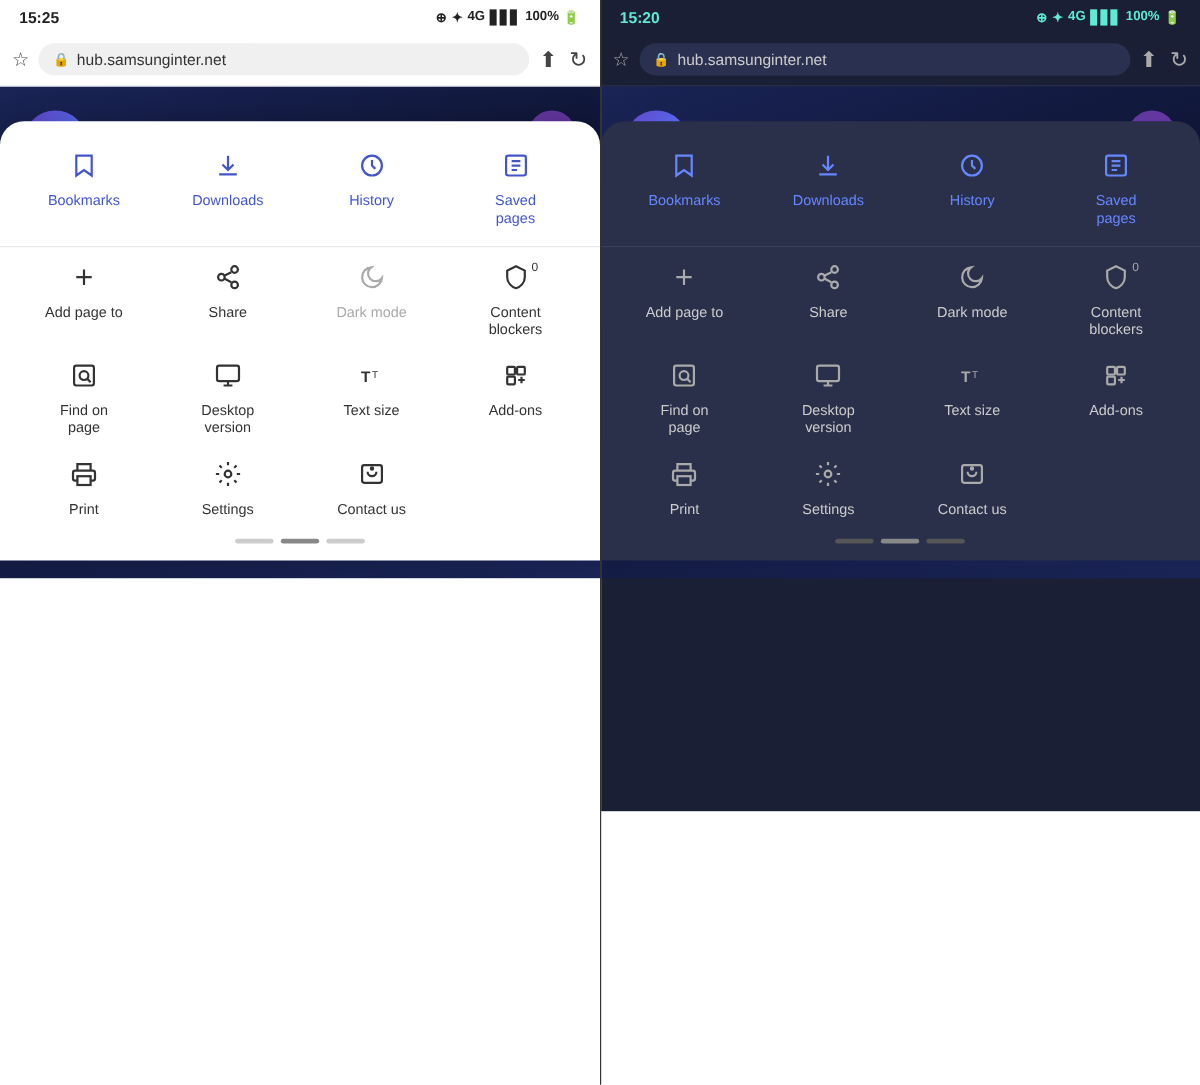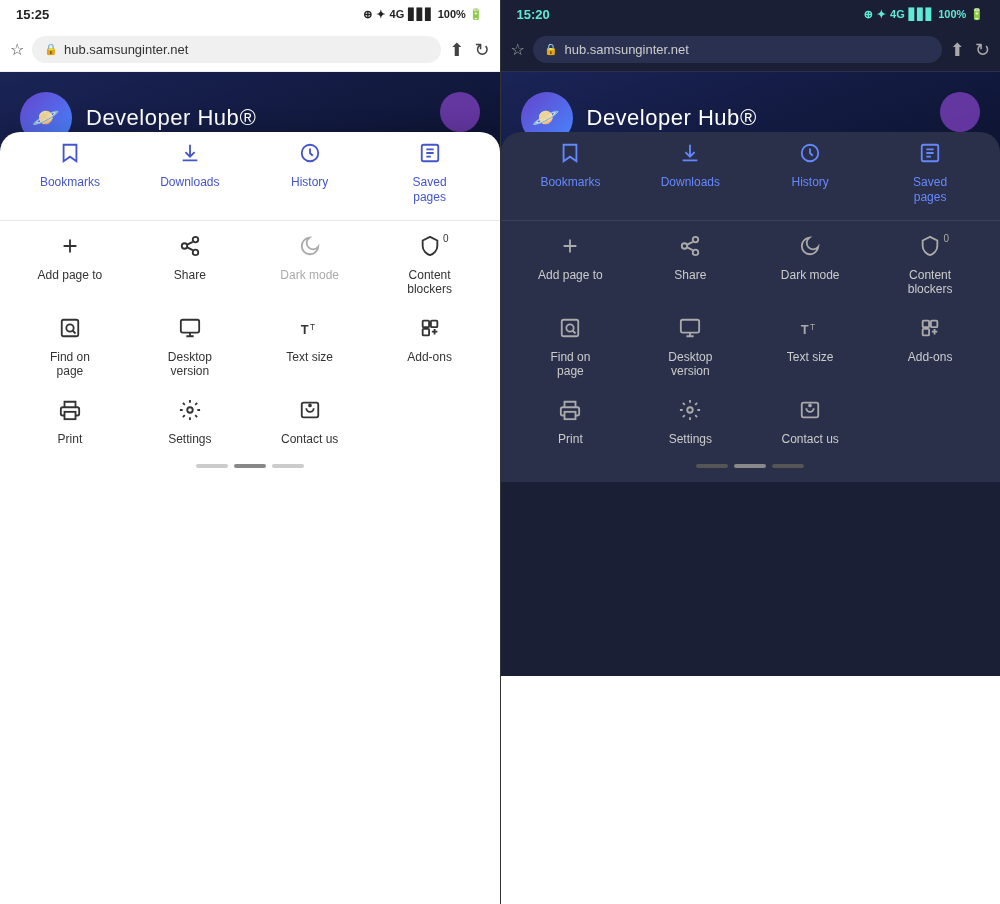--- a/index.html
+++ b/index.html
@@ -159,25 +159,25 @@
 
     .browser-subtext {
       color: rgba(255,255,255,0.7);
       font-size: 15px;
       line-height: 1.5;
     }
 
     
     .bottom-menu {
       position: absolute;
-      bottom: 0;
+      bottom: 15px;
       left: 0;
       right: 0;
       border-radius: 20px 20px 0 0;
-      padding: 0 0 10px 0;
+      padding: 16px 0 10px 0;
     }
     .light .bottom-menu {
       background: #fff;
       box-shadow: 0 -4px 20px rgba(0,0,0,0.15);
     }
     .dark .bottom-menu {
       background: #2a2f4a;
     }
 
     .menu-row {

